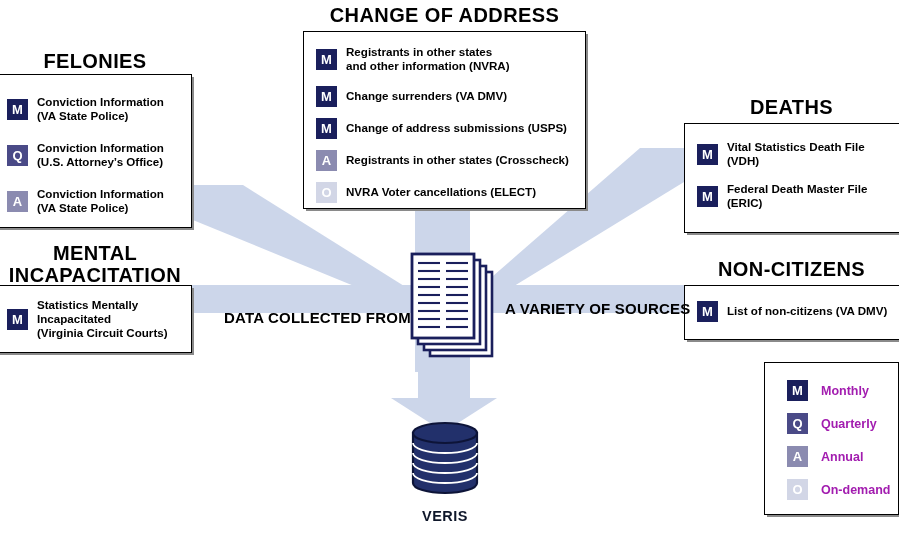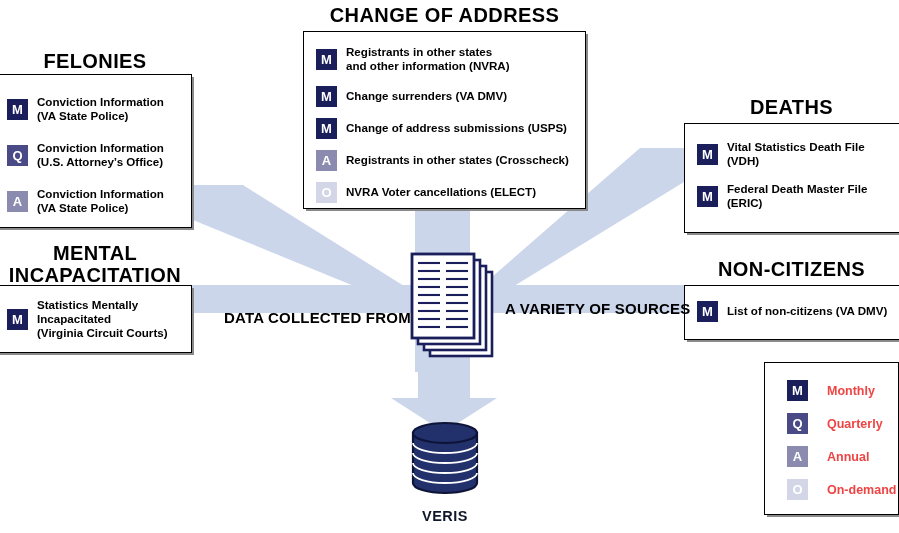--- a/index.html
+++ b/index.html
@@ -96,21 +96,21 @@
     z-index:5;
   }
 
   
   #legend-panel{position:absolute;z-index:3;}
   .legend-row{
     position:absolute;
     display:flex;align-items:center;gap:13px;
   }
   .legend-row .ltxt{
-    font-size:12.5px;font-weight:bold;color:#ef4444;margin-left:6px;
+    font-size:12.5px;font-weight:bold;color:#a21caf;
   }
 </style>
 </head>
 <body>
 
 <div id="stage">
 
   <svg id="arrows" viewBox="0 0 899 533" width="899" height="533">
 
     <polygon fill="#ccd6ea" points="188,185 243,185 420,296 420,313 188,218"></polygon>

